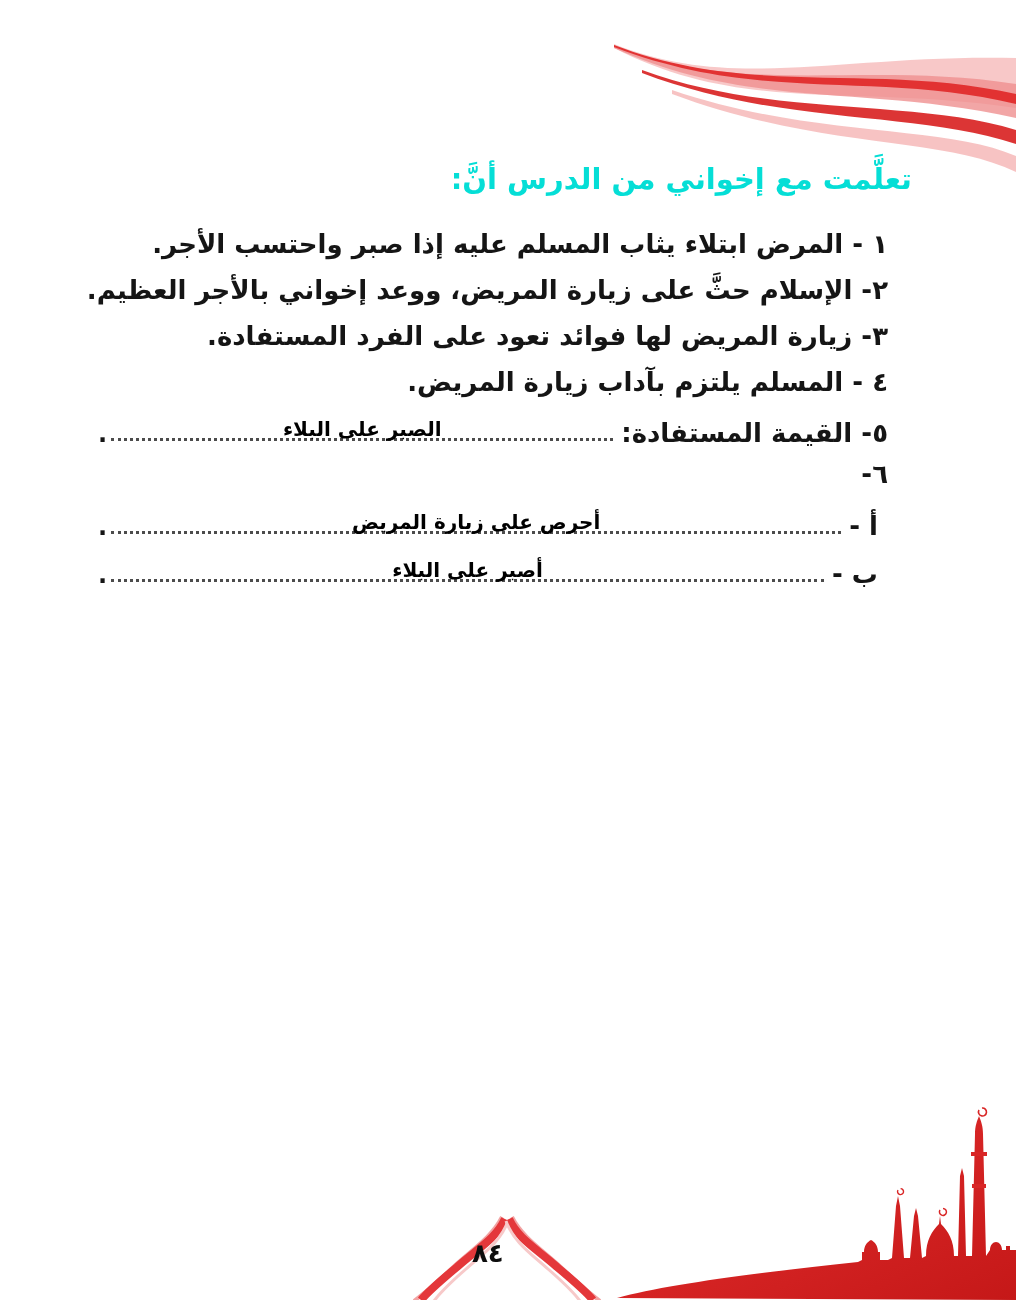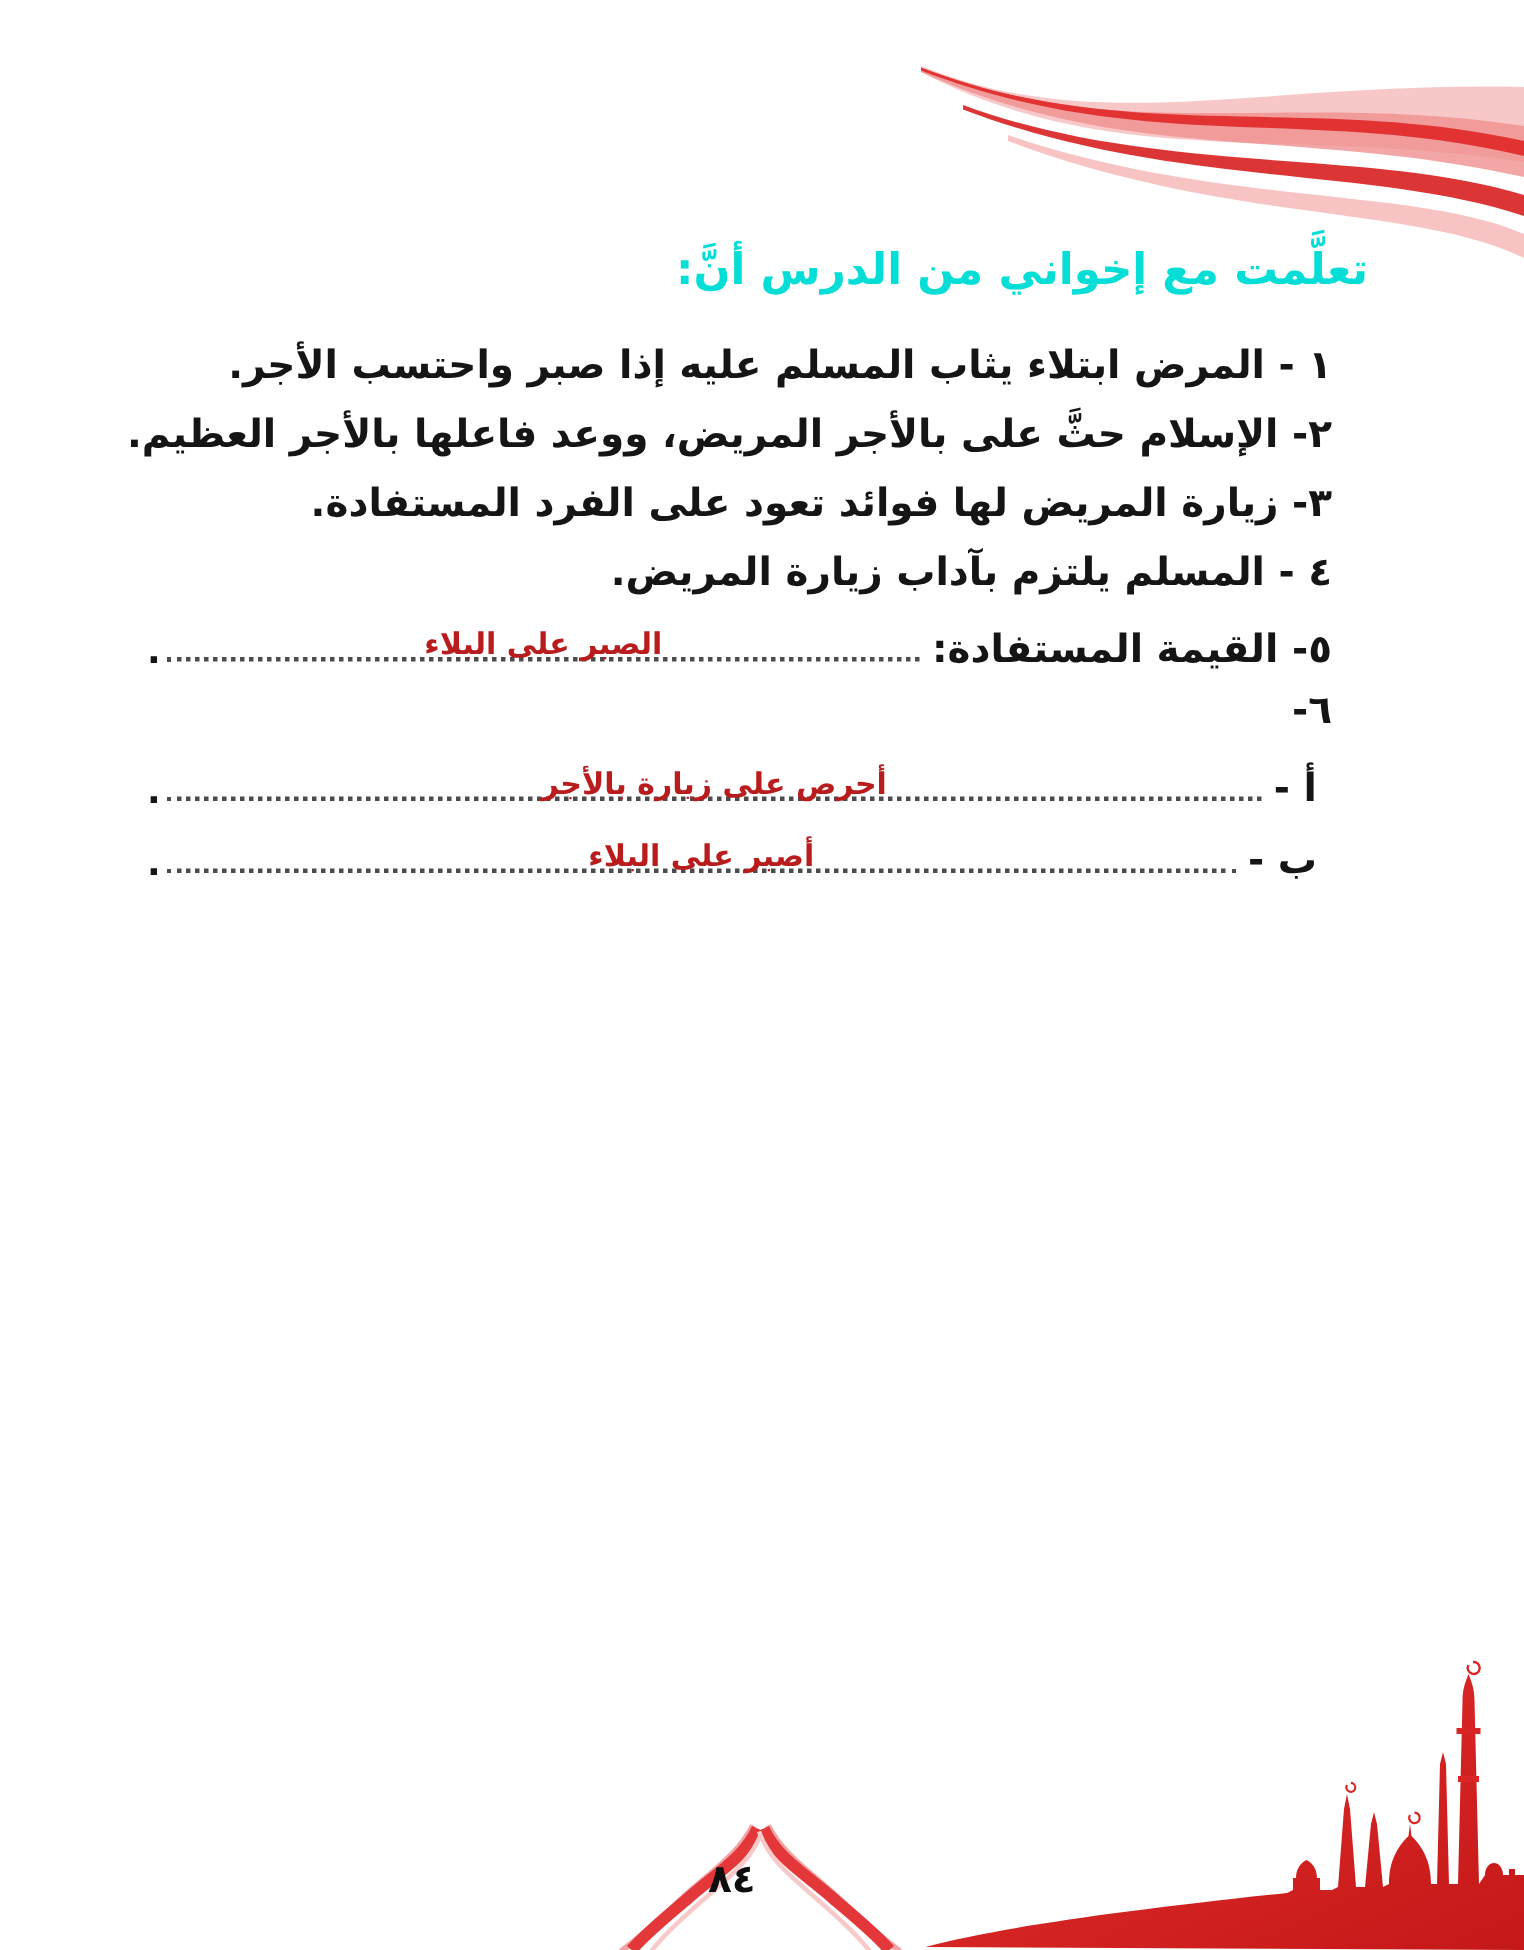--- a/index.html
+++ b/index.html
@@ -29,21 +29,21 @@
   .fillrow-5{top:404px;right:128px;left:98px;}
   .subrow-a{top:497px;right:138px;left:98px;}
   .subrow-b{top:545px;right:138px;left:98px;}
   .num-label{white-space:nowrap;margin-top:40px;}
   .dots{
     flex:1;position:relative;height:34px;
     border-bottom:3px dotted #4c4c4c;margin:0 8px 7px 4px;
   }
   .answer{
     position:absolute;left:0;right:0;bottom:-3px;text-align:center;
-    font-size:20px;font-weight:bold;color:#b91c1c;letter-spacing:0;
+    font-size:20px;font-weight:bold;color:#000000;letter-spacing:0;
   }
   .endmark{align-self:flex-end;margin-bottom:0px;font-size:24px;}
   
   .wave-mosque{position:absolute;right:0;bottom:0;width:420px;height:200px;}
   .dome-arch{position:absolute;left:396px;bottom:0;width:222px;height:96px;}
   .page-number{
     position:absolute;left:472px;top:1238px;width:68px;text-align:left;
     font-size:26px;font-weight:bold;color:#0d0d0d;
   }
 </style>
@@ -61,21 +61,21 @@
   </svg>
 
   <div class="heading">تعلَّمت مع إخواني من الدرس أنَّ:</div>
 
   <div class="item item-1">
     <span>١ -</span>
     <span>المرض ابتلاء يثاب المسلم عليه إذا صبر واحتسب الأجر.</span>
   </div>
   <div class="item item-2">
     <span>٢-</span>
-    <span>الإسلام حثَّ على بالأجر المريض، ووعد فاعلها بالأجر العظيم.</span>
+    <span>الإسلام حثَّ على زيارة المريض، ووعد إخواني بالأجر العظيم.</span>
   </div>
   <div class="item item-3">
     <span>٣-</span>
     <span>زيارة المريض لها فوائد تعود على الفرد المستفادة.</span>
   </div>
   <div class="item item-4">
     <span>٤ -</span>
     <span>المسلم يلتزم بآداب زيارة المريض.</span>
   </div>
 
@@ -88,21 +88,21 @@
     <span class="endmark">.</span>
   </div>
 
   <div class="item item-6">
     <span>٦-</span>
   </div>
 
   <div class="fillrow subrow-a">
     <span class="num-label">أ -</span>
     <span class="dots">
-      <span class="answer">أحرص على زيارة بالأجر</span>
+      <span class="answer">أحرص على زيارة المريض</span>
     </span>
     <span class="endmark">.</span>
   </div>
 
   <div class="fillrow subrow-b">
     <span class="num-label">ب -</span>
     <span class="dots">
       <span class="answer">أصبر على البلاء</span>
     </span>
     <span class="endmark">.</span>

